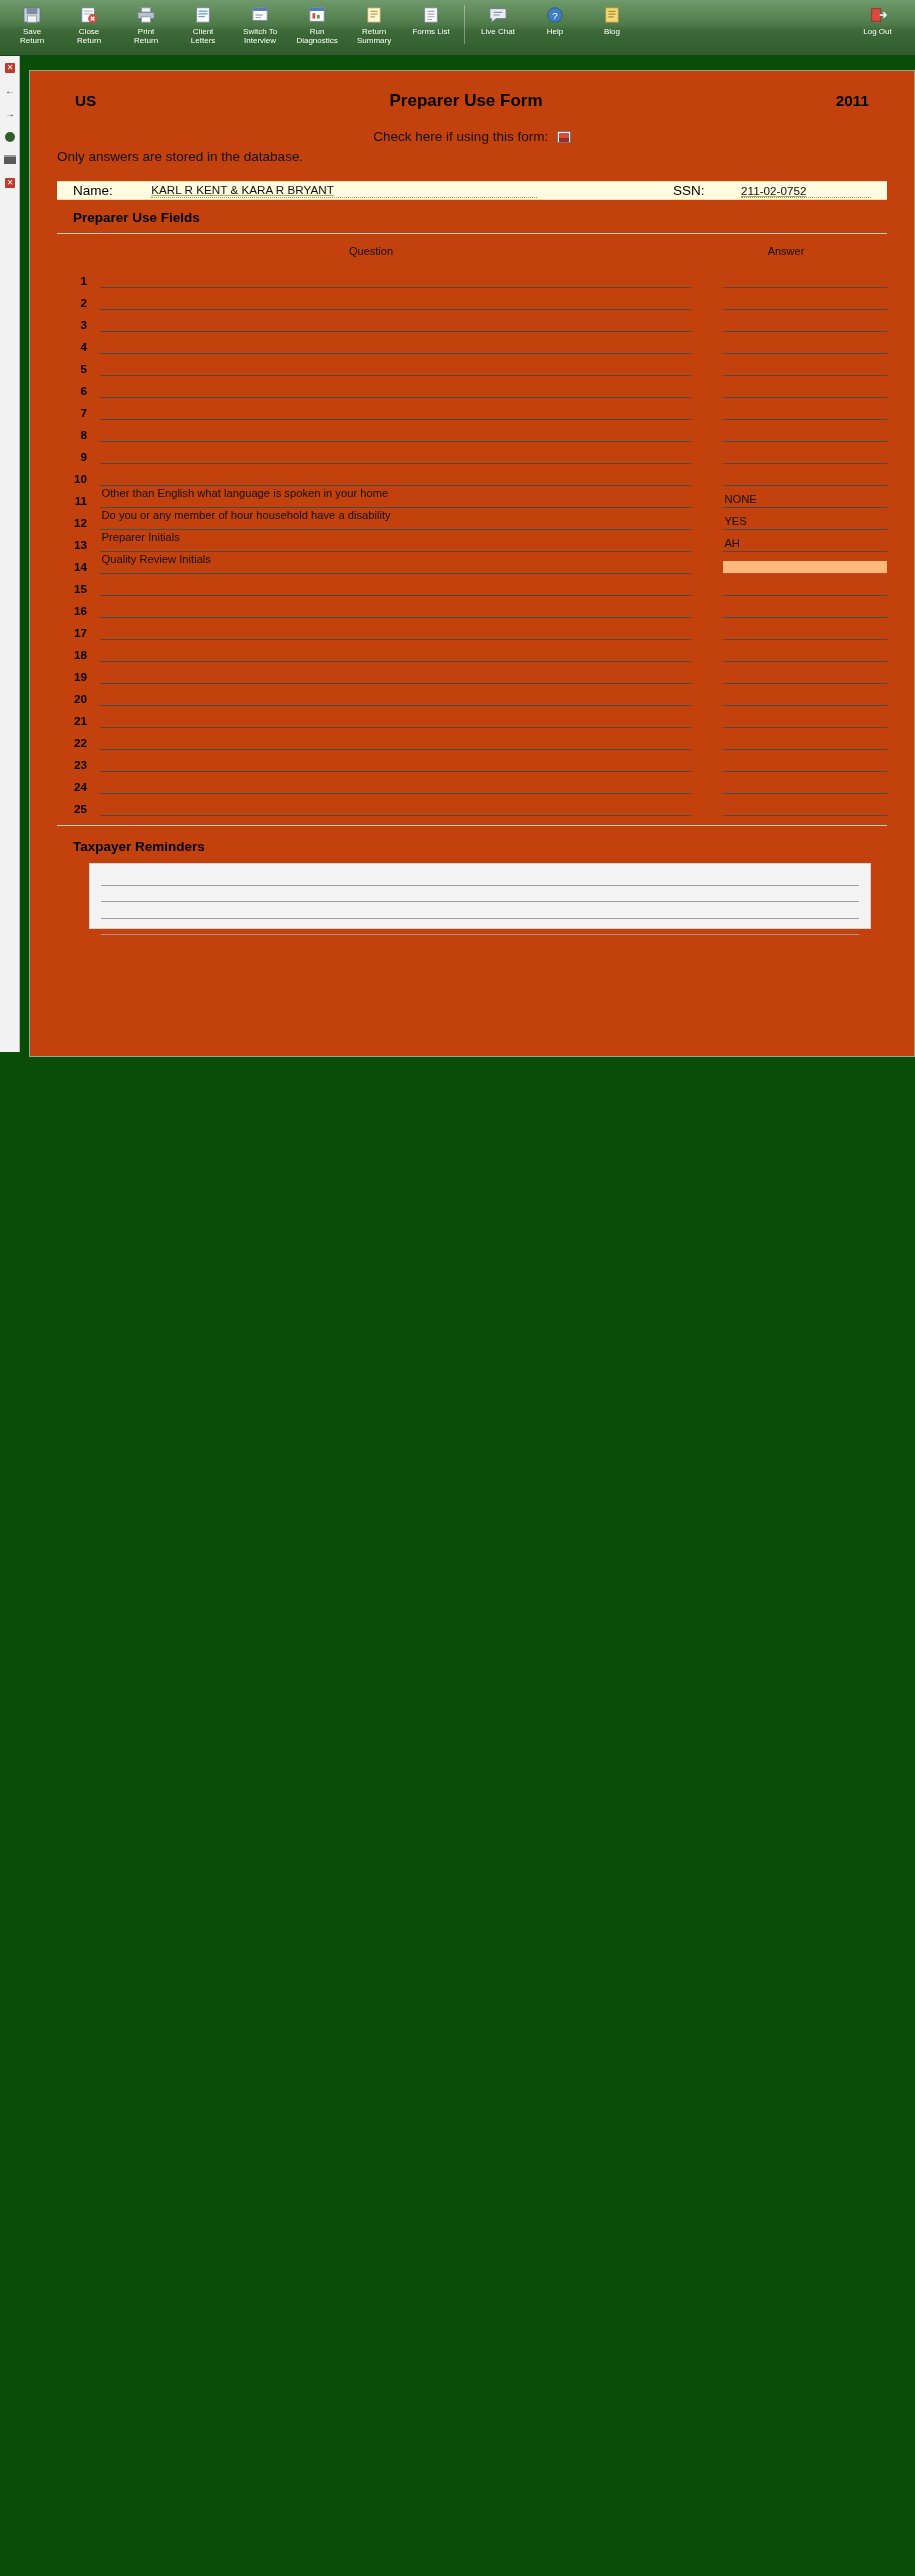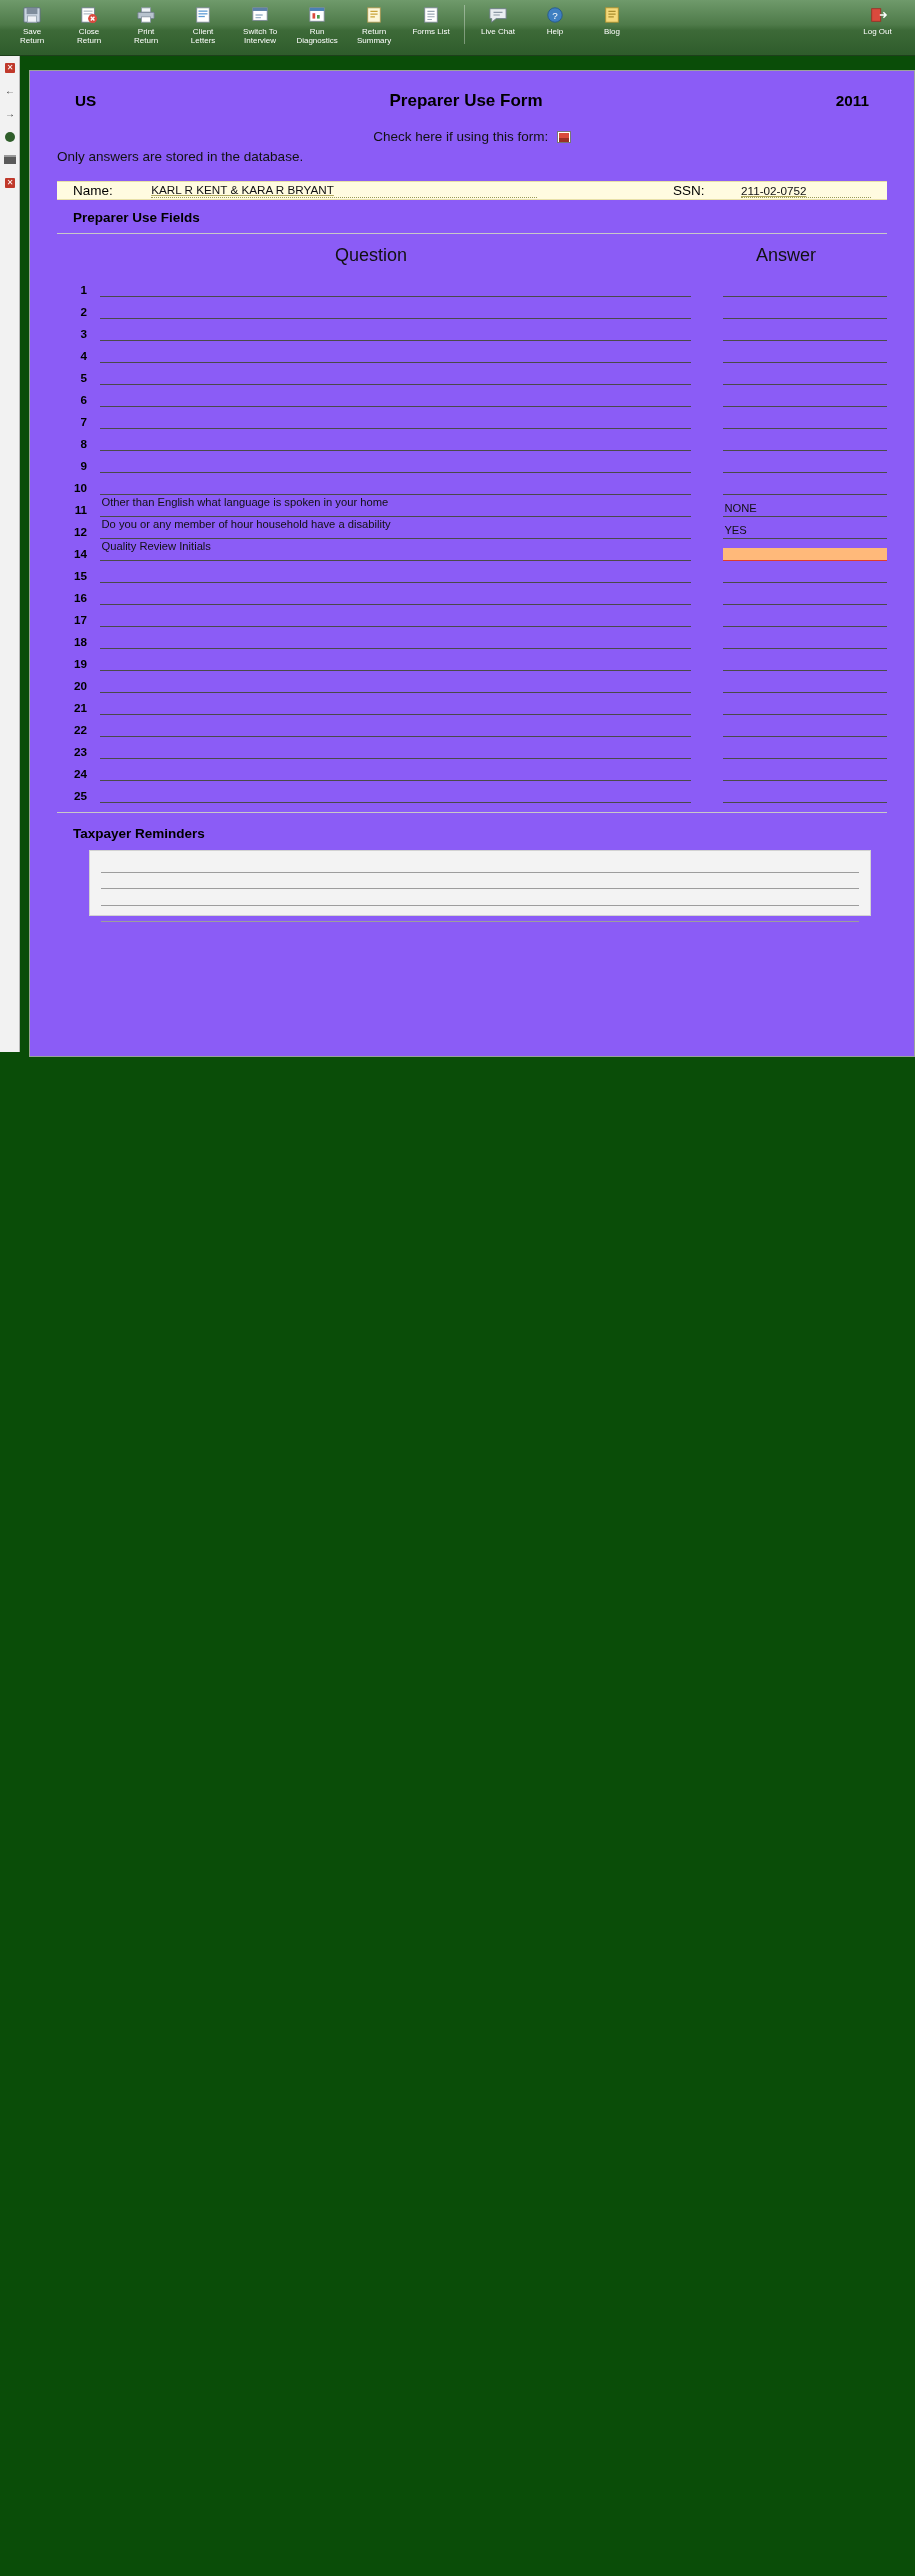--- a/index.html
+++ b/index.html
@@ -99,21 +99,21 @@
     border-radius:0.9px;
   }
 
   
   .form-window {
     position: absolute;
     left: 29px;
     top: 70px;
     width: 886px;
     height: 987px;
-    background: #8b5cf6;
+    background: #c2410c;
     border: 0.9px solid #9aa39a;
   }
   .form-inner {
     padding: 20px 27px 0 27px;
   }
 
   .hdr-row {
     display: flex;
     align-items: baseline;
     justify-content: space-between;
@@ -191,21 +191,21 @@
     font-size: 13.5px;
     font-weight: bold;
     color: #000;
     padding: 10px 16px 8px 16px;
     border-bottom: 0.9px solid #c8c8c8;
   }
 
   .col-heads {
     display: flex;
     padding: 10.8px 0 9px 0;
-    font-size: 18px;
+    font-size: 11px;
     color: #111;
   }
   .col-heads .q { width: 628px; text-align: center; }
   .col-heads .a { width: 202px; text-align: center; }
 
   .rows-wrap { padding-bottom: 9px; }
   .row {
     display: flex;
     align-items: flex-end;
     height: 22px;
@@ -535,20 +535,26 @@
           <div class="gap"></div>
           <div class="a-cell">NONE</div>
         </div>
       <div class="row">
           <div class="num">12</div>
           <div class="q-cell">Do you or any member of hour household have a disability</div>
           <div class="gap"></div>
           <div class="a-cell">YES</div>
         </div>
       <div class="row">
+          <div class="num">13</div>
+          <div class="q-cell">Preparer Initials</div>
+          <div class="gap"></div>
+          <div class="a-cell">AH</div>
+        </div>
+      <div class="row">
           <div class="num">14</div>
           <div class="q-cell">Quality Review Initials</div>
           <div class="gap"></div>
           <div class="a-cell highlight"></div>
         </div>
       <div class="row">
           <div class="num">15</div>
           <div class="q-cell"></div>
           <div class="gap"></div>
           <div class="a-cell"></div>

